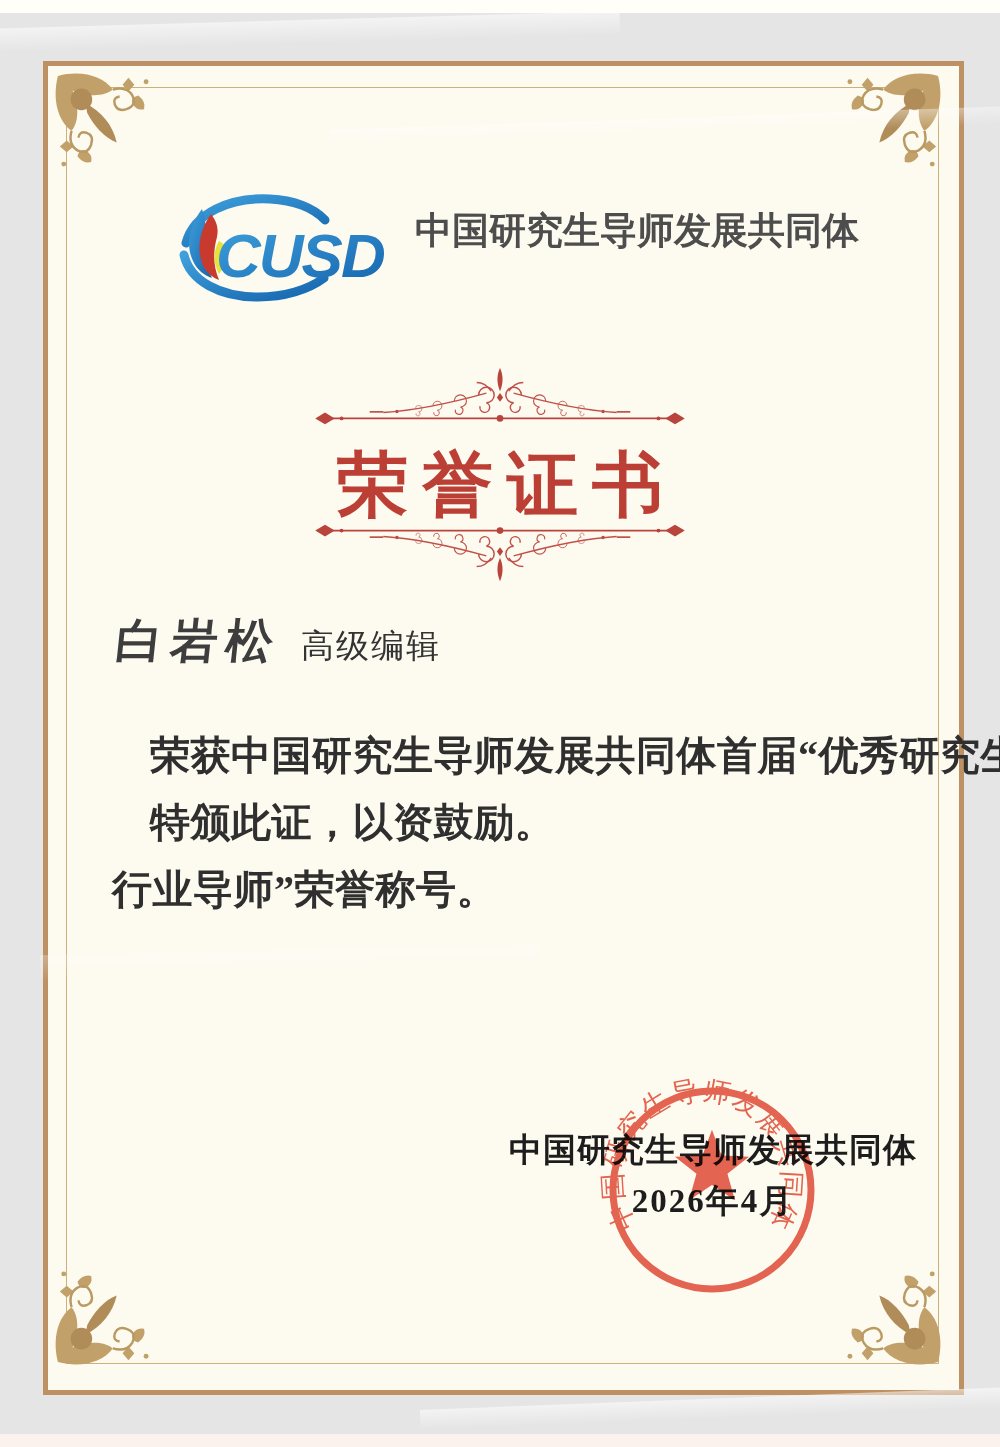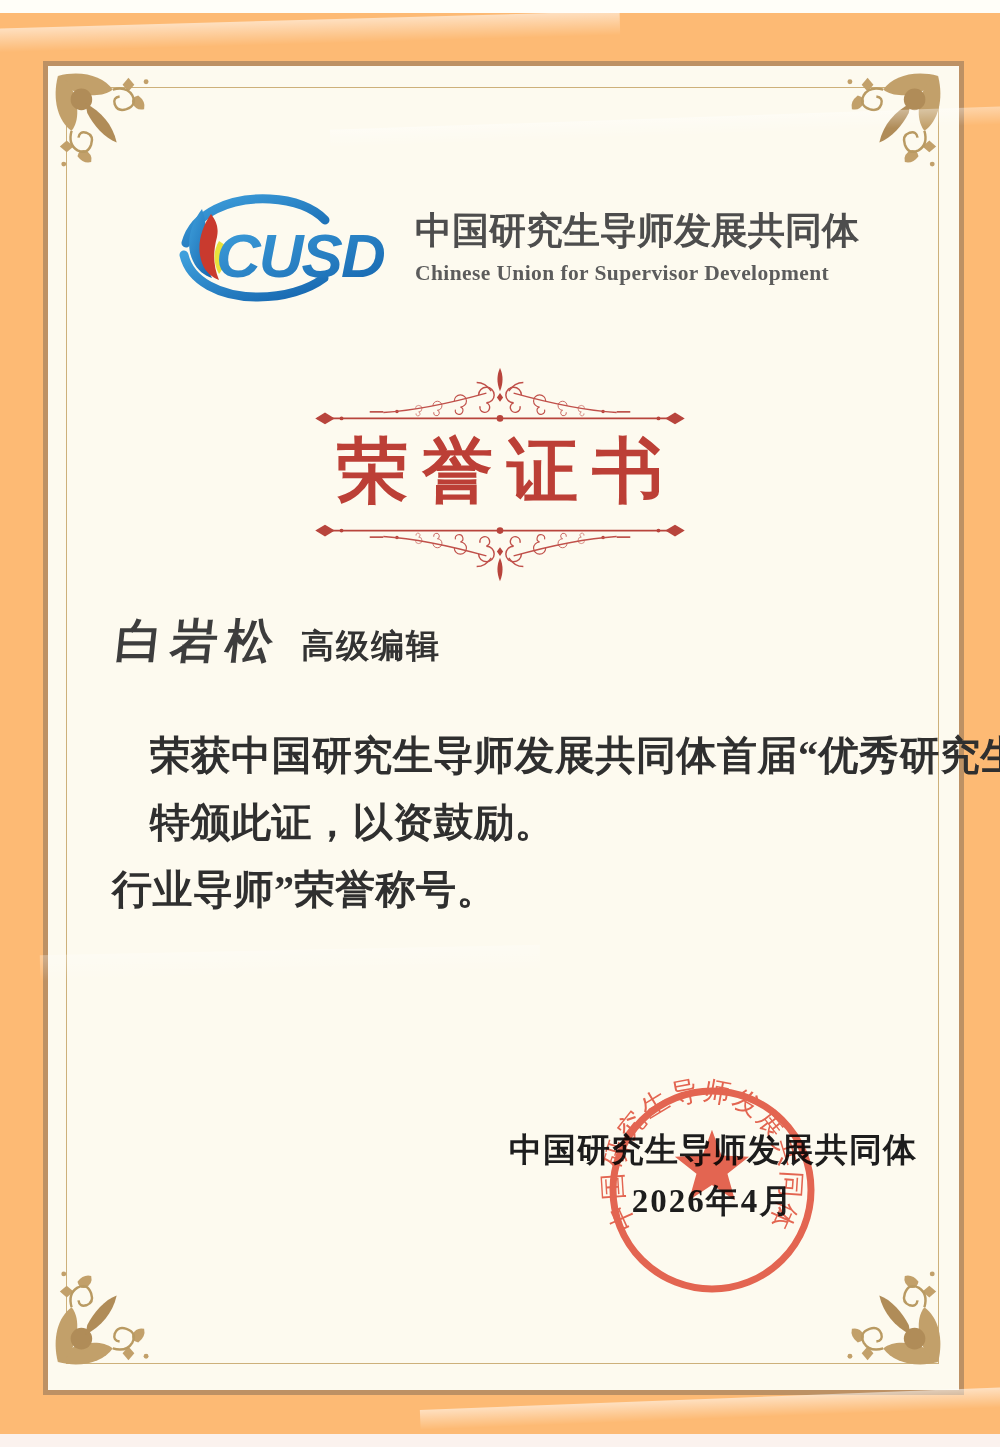--- a/index.html
+++ b/index.html
@@ -1,18 +1,18 @@
 <!DOCTYPE html>
 <html><head>
 <meta charset="utf-8">
 <style>
   html,body{margin:0;padding:0;}
   .page{
     position:relative; width:1000px; height:1447px; overflow:hidden;
-    background:#fdba74;
+    background:#e5e5e5;
     font-family:"Liberation Serif","DejaVu Serif",serif;
   }
   .edge-strip{position:absolute;left:0;width:1000px;}
   .edge-strip.top{top:0;height:13px;background:#fffef8;}
   .edge-strip.bottom{top:1434px;height:13px;background:#fbf2ee;}
   .streak{position:absolute;pointer-events:none;background:linear-gradient(rgba(255,255,255,.55),rgba(255,255,255,0));}
   .streak.s1{top:20px;left:-20px;width:640px;height:24px;transform:rotate(-1.6deg);}
   .streak.s2{top:118px;left:330px;width:680px;height:18px;transform:rotate(-2deg);opacity:.7;}
   .streak.s3{top:1398px;left:420px;width:620px;height:20px;transform:rotate(-2.2deg);}
   .streak.s4{top:950px;left:40px;width:500px;height:26px;transform:rotate(-1.2deg);opacity:.5;}
@@ -38,30 +38,30 @@
     font-size:37px;font-weight:700;color:#4d4d4d;letter-spacing:0px;white-space:nowrap;
   }
   .brand-en{
     margin-top:5px;font-size:21.5px;font-weight:700;color:#5c5c5c;letter-spacing:.4px;white-space:nowrap;
   }
 
   .divider{position:absolute;left:312px;width:376px;height:70px;}
   .divider.top{top:362px;}
   .divider.bottom{top:517px;transform:scaleY(-1);}
   .cert-title{
-    position:absolute;left:0;top:424px;width:1000px;text-align:center;
+    position:absolute;left:0;top:438px;width:1000px;text-align:center;
     font-size:71px;font-weight:700;color:#bc3f36;letter-spacing:14px;text-indent:14px;
   }
 
   .recipient-row{position:absolute;left:116px;top:610px;white-space:nowrap;}
   .recipient-name{
     display:inline-block;font-size:47px;font-weight:700;color:#3d3d3d;
     transform:skewX(-6deg);letter-spacing:8px;
   }
-  .recipient-title{font-size:33px;font-weight:700;color:#333;margin-left:16px;letter-spacing:2px;}
+  .recipient-title{font-size:33px;font-weight:400;color:#333;margin-left:16px;letter-spacing:2px;}
 
   .body-text{position:absolute;left:112px;top:722px;width:806px;color:#2f2f2f;}
   .body-line{font-size:40px;font-weight:700;line-height:67px;height:67px;white-space:nowrap;letter-spacing:.5px;}
   .body-line.indent{padding-left:38px;}
 
   .signature{position:absolute;left:430px;top:1128px;width:566px;text-align:center;color:#1d1d1d;}
   .issuer-name{font-size:33px;font-weight:700;letter-spacing:1px;white-space:nowrap;}
   .issuer-date{margin-top:6px;font-size:33px;font-weight:700;letter-spacing:2px;}
 
   .seal{position:absolute;left:592px;top:1070px;width:240px;height:240px;mix-blend-mode:multiply;opacity:.9;}
@@ -164,21 +164,20 @@
     <g>
       <path d="M30,16 C18,32 13,52 21,68 C25,77 33,83 40,85 C33,72 31,59 33,45 C35,34 33,25 30,16 Z" fill="url(#lgBlue)"></path>
       <path d="M39,21 C29,35 24,54 30,70 C33,79 41,85 47,87 C41,73 41,58 45,44 C47,34 44,28 39,21 Z" fill="#c93a2e"></path>
       <path d="M47,48 C41,58 41,70 47,81 C53,74 55,62 53,52 Z" fill="#e8e23c"></path>
     </g>
     <text x="44" y="84" font-family="Liberation Sans, DejaVu Sans, sans-serif" font-size="62" font-weight="bold" font-style="italic" letter-spacing="-2" fill="url(#lgBlue)">CUSD</text>
   </svg>
 
   <div class="brand">
     <div class="brand-cn">中国研究生导师发展共同体</div>
-    <div class="brand-en">Chinese Union for Supervisor Development</div>
   </div>
 
   <svg class="divider top" viewBox="0 0 380 72">
     <g fill="#b8443c" stroke="none">
       <rect x="2" y="57" width="376" height="2" rx="1"></rect>
       <path d="M10,52 L20,58 L10,64 L0,58 Z"></path>
       <path d="M370,52 L380,58 L370,64 L360,58 Z"></path>
       <circle cx="27" cy="58" r="2"></circle>
         <circle cx="353" cy="58" r="2"></circle>
       <circle cx="190" cy="58" r="3.4"></circle>

